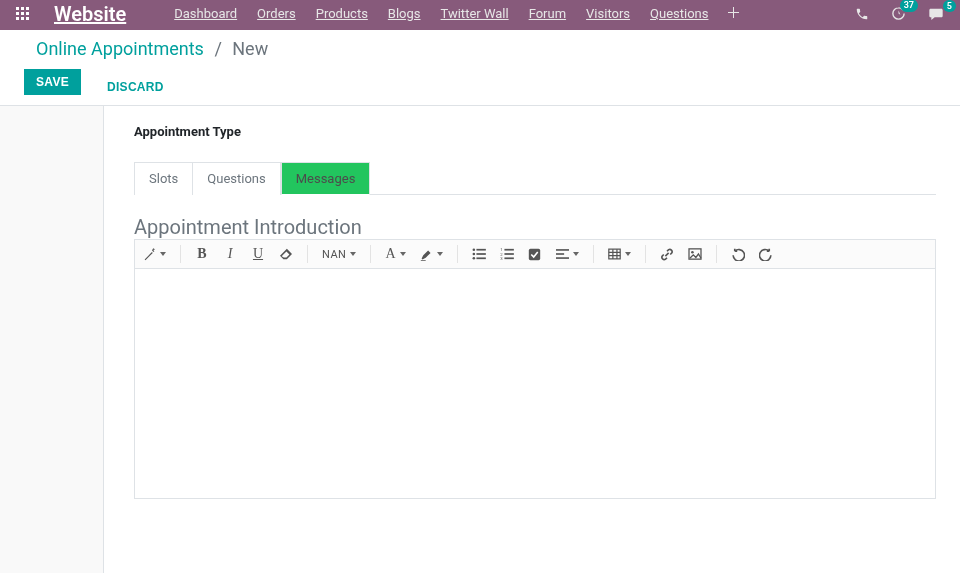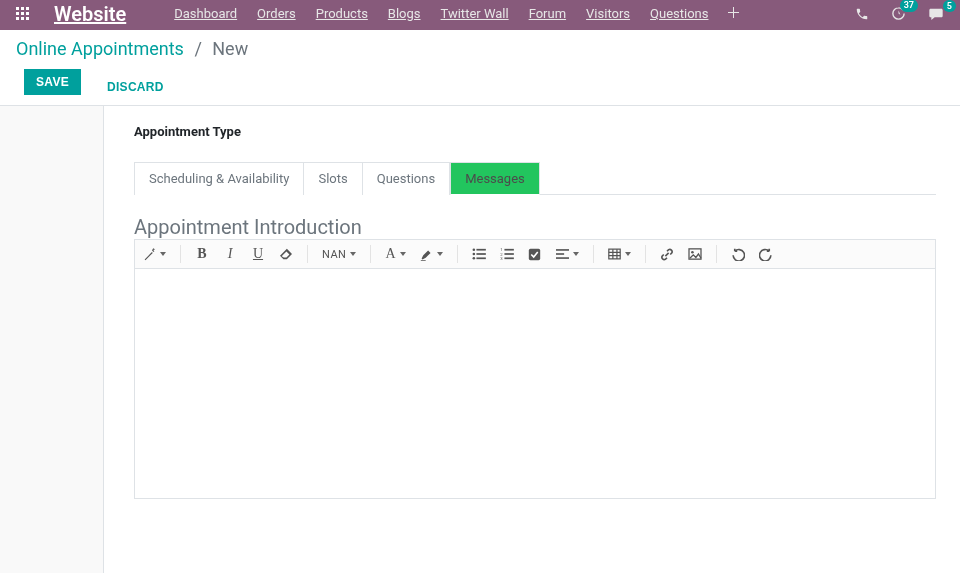--- a/index.html
+++ b/index.html
@@ -80,20 +80,21 @@
   }
   .breadcrumb {
     font-size: 18px;
     color: #6c757d;
     margin-bottom: 10px;
   }
   .breadcrumb a {
     color: #00a09d;
     text-decoration: none;
     cursor: pointer;
+    margin-left: 20px;
   }
   .breadcrumb .sep { margin: 0 6px; color: #6c757d; }
   .btnbar { display: flex; align-items: flex-end; gap: 20px; padding-left: 8px; }
   .btn-save {
     background: #00a09d;
     color: #fff;
     font-weight: 600;
     font-size: 12px;
     padding: 6px 12px;
     border: none;
@@ -291,21 +292,20 @@
     <button class="btn-discard">DISCARD</button>
   </div>
 </div>
 
 <div class="content">
   <div class="content-gutter"></div>
   <div class="form-sheet">
     <div class="field-label">Appointment Type</div>
 
     <div class="tabs">
-      <div class="tab inactive">Scheduling &amp; Availability</div>
       <div class="tab inactive">Slots</div>
       <div class="tab inactive">Questions</div>
       <div class="tab active">Messages</div>
     </div>
 
     <div class="section-heading">Appointment Introduction</div>
 
     <div class="editor-toolbar">
       <span class="tbtn">
         <svg width="13" height="13" viewBox="0 0 16 16">

